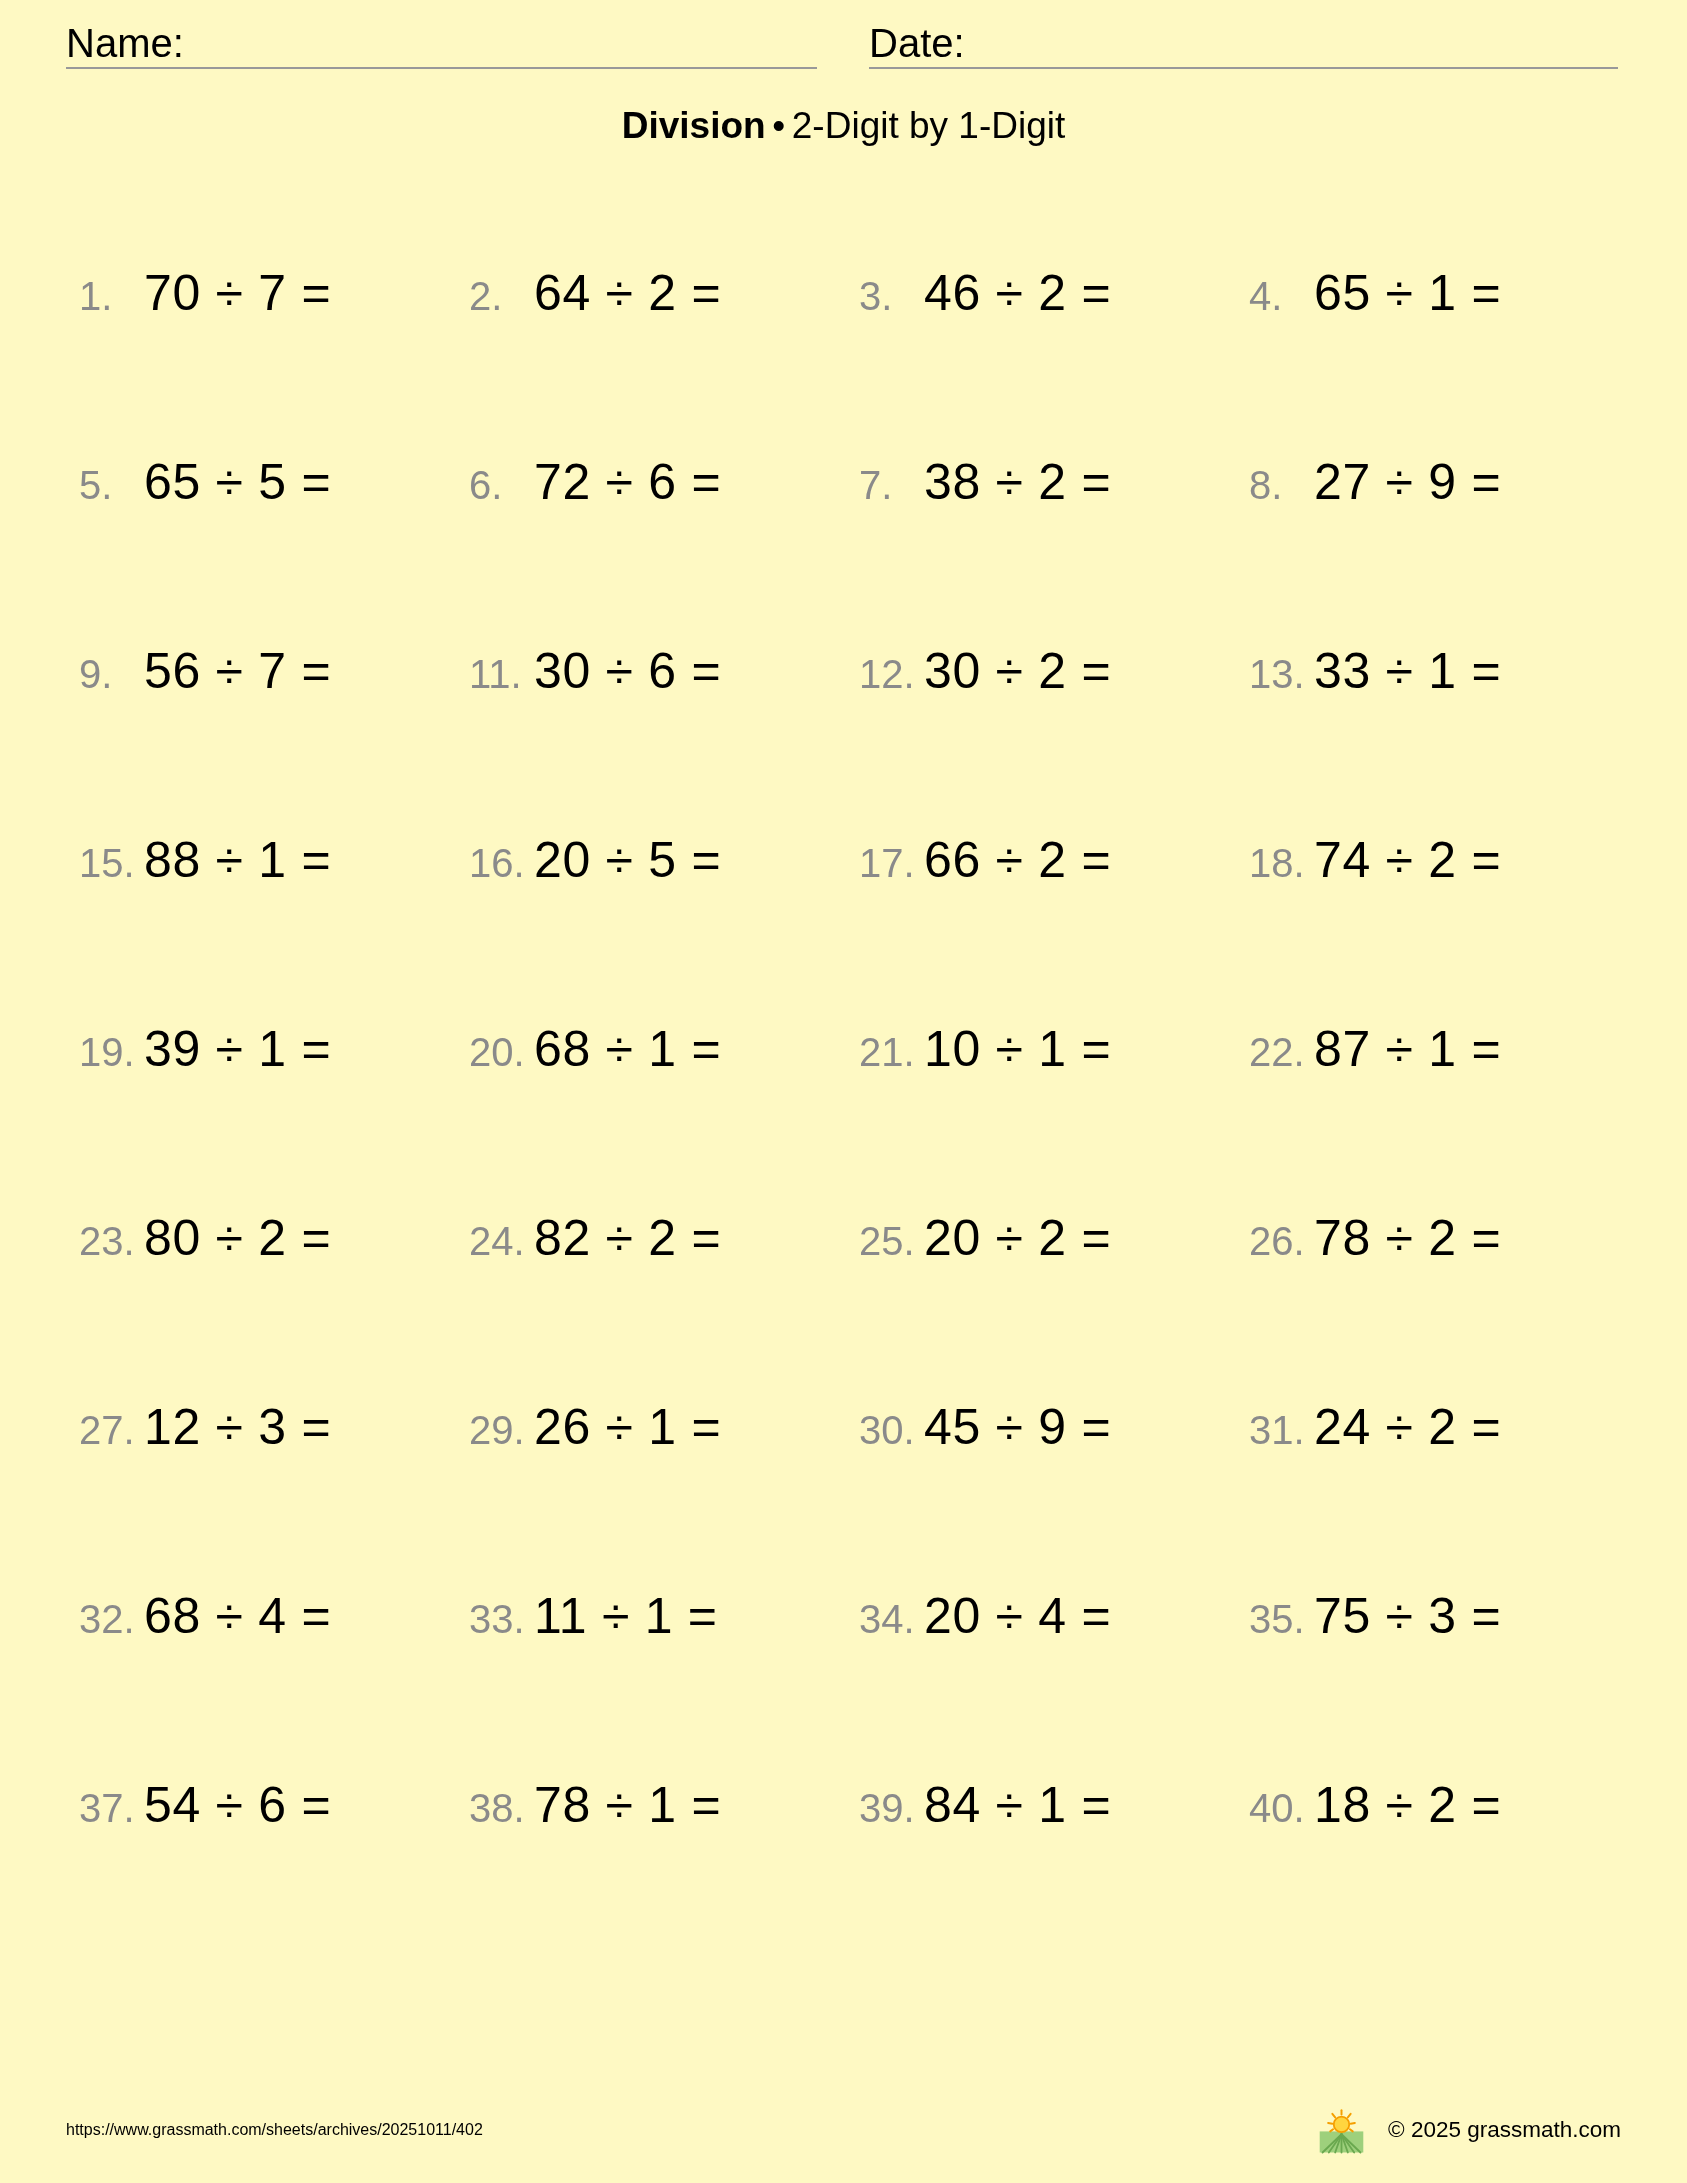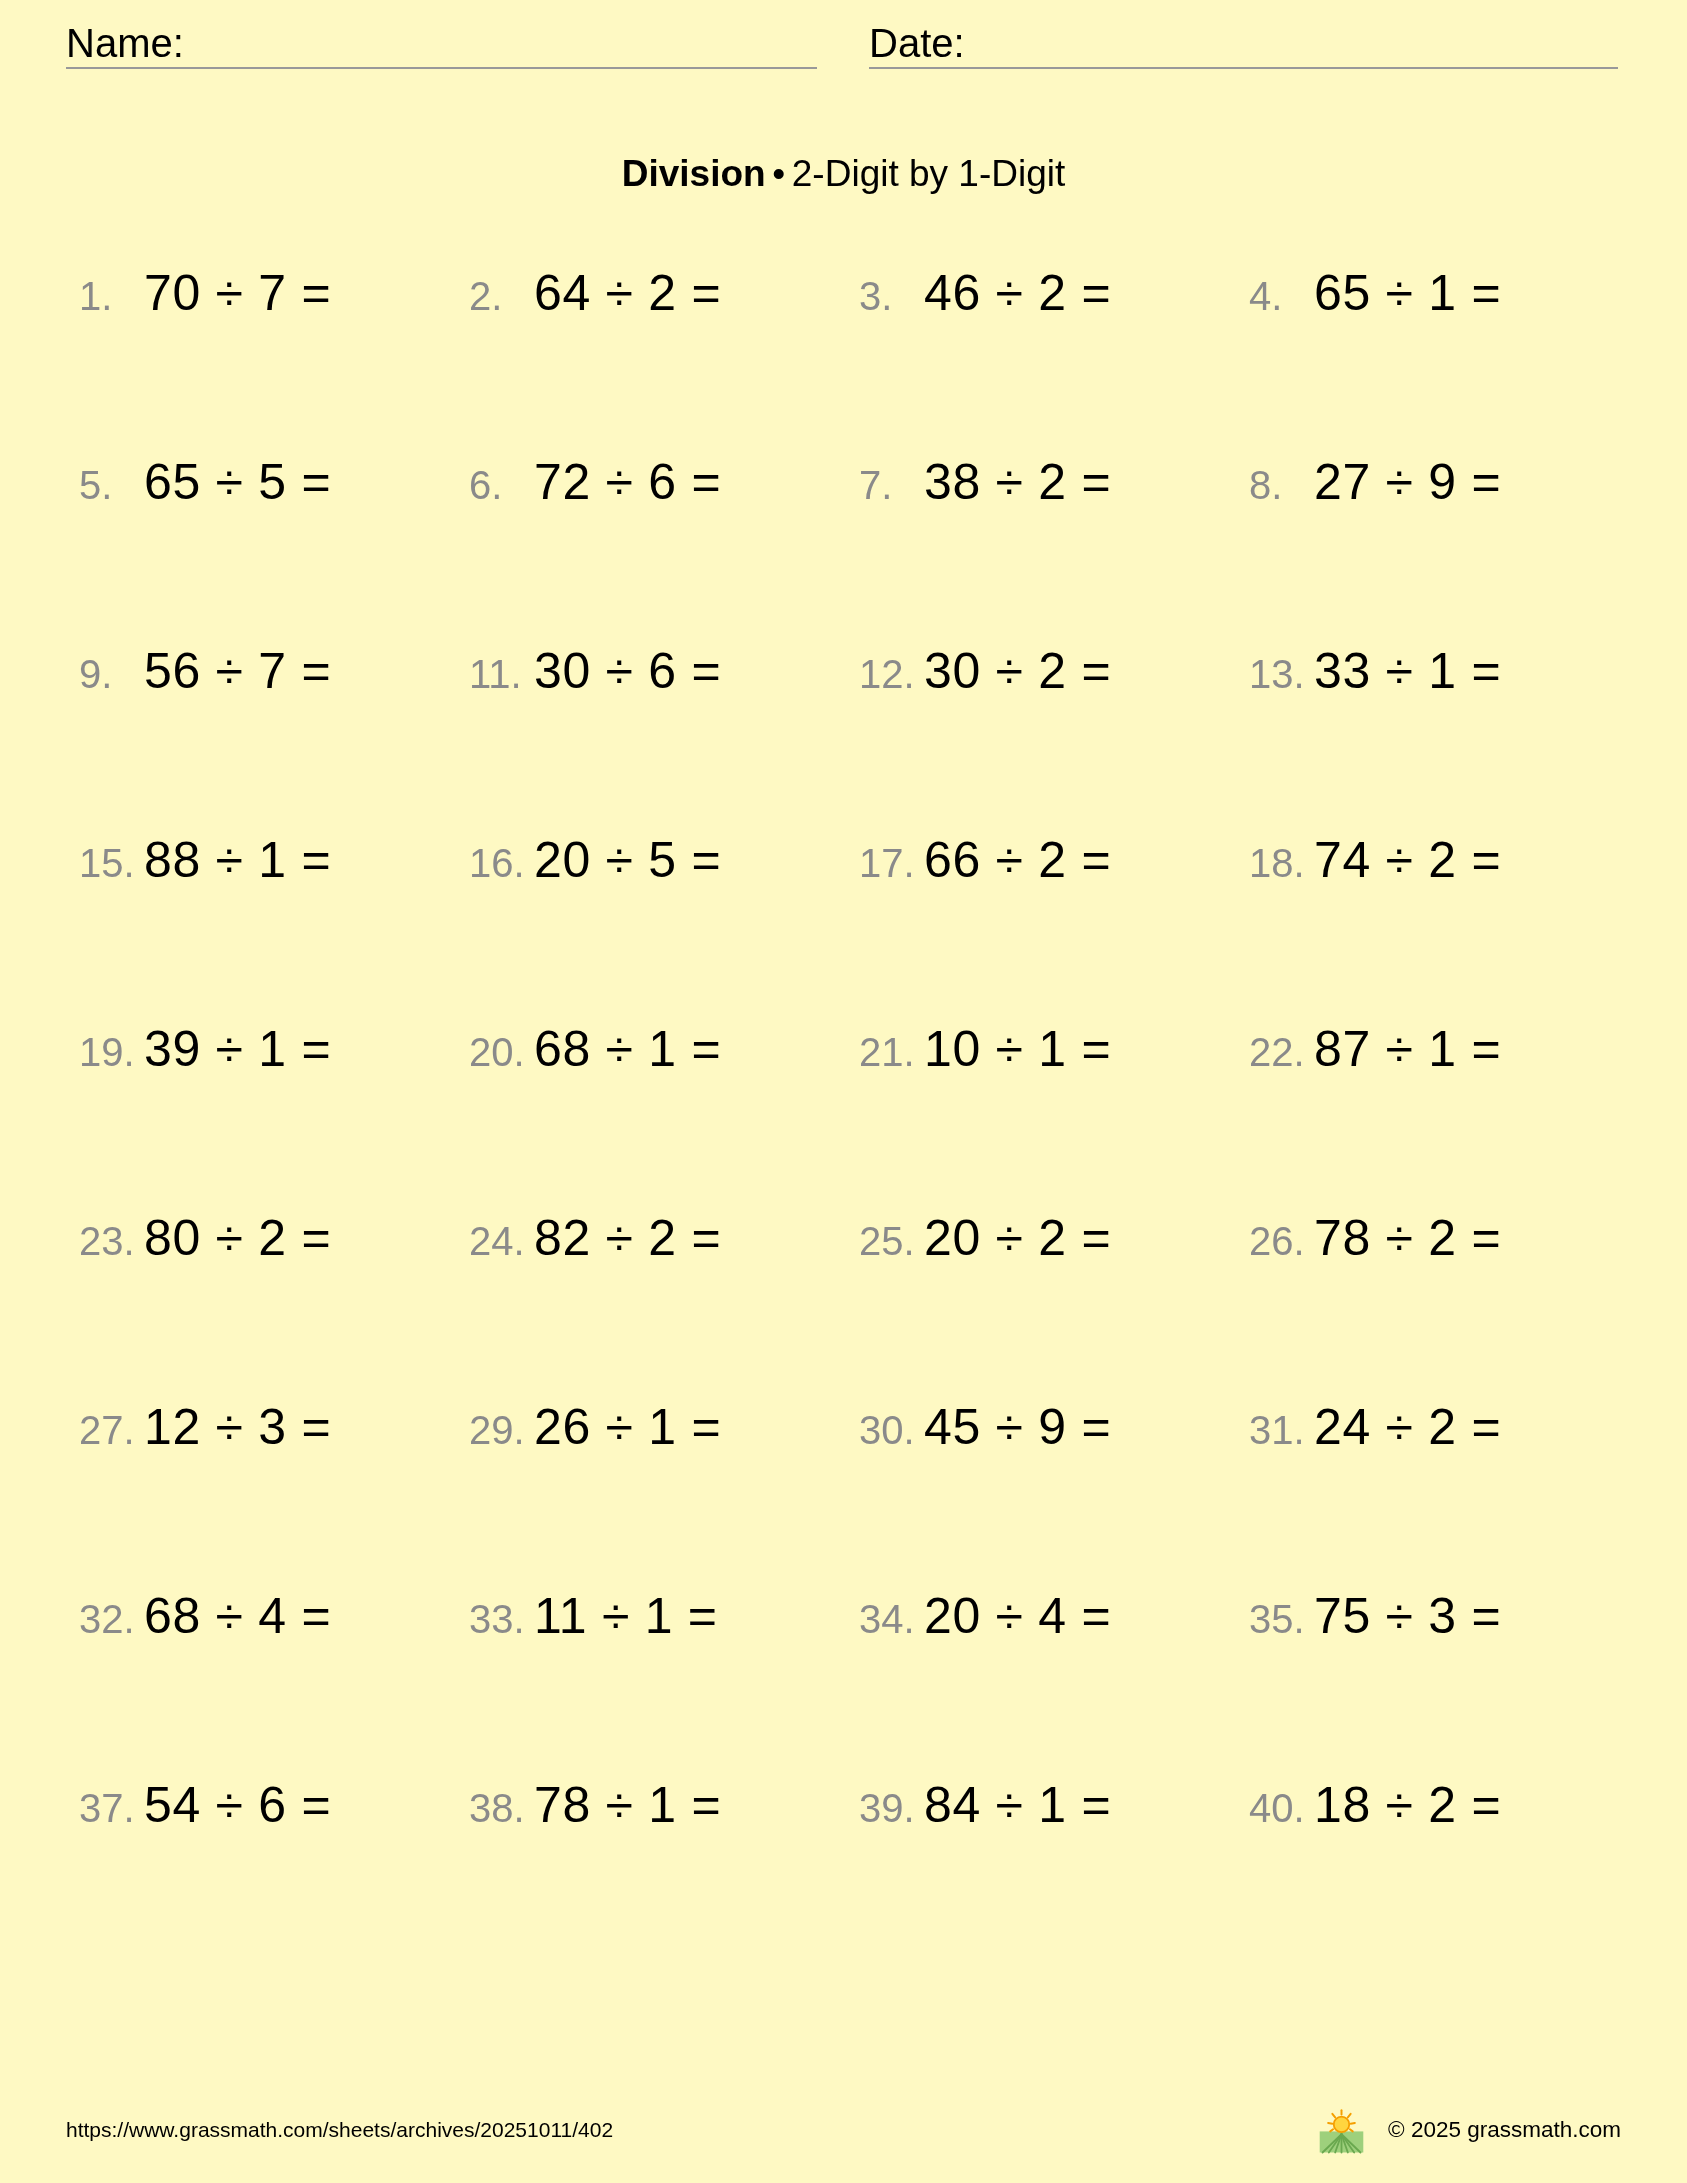--- a/index.html
+++ b/index.html
@@ -11,21 +11,21 @@
     color:#000;
     overflow:hidden;
   }
   
   .field-block{position:absolute;top:22.5px;height:44px;border-bottom:2.6px solid #999999;}
   .field-block .field-label{font-size:40px;line-height:41px;color:#000;}
   .name-block{left:66px;width:751px;}
   .date-block{left:869px;width:749px;}
   .sheet-title{
     position:absolute;top:106px;left:0;width:1687px;
-    text-align:center;font-size:37px;line-height:40px;color:#000;margin-top:48px;
+    text-align:center;font-size:37px;line-height:40px;color:#000;
   }
   .sheet-title .t-bold{font-weight:bold;}
   .sheet-title .t-sep{padding:0 6.6px;}
   
   .problems-grid{
     position:absolute;top:198px;left:79px;
     display:grid;
     grid-template-columns:repeat(4,390px);
     grid-auto-rows:189px;
   }
@@ -36,21 +36,21 @@
   }
   .expr{
     font-size:50px;line-height:1;color:#000;white-space:pre;
     letter-spacing:0.7px;
   }
   
   .footer{
     position:absolute;left:66px;right:66px;top:2097px;height:66px;
     display:flex;align-items:center;justify-content:space-between;
   }
-  .footer-url{font-size:21px;color:#000;}
+  .footer-url{font-size:16px;color:#000;}
   .footer-right{display:flex;align-items:center;gap:24px;}
   .footer-copy{font-size:22.5px;color:#000;}
   .logo{width:45px;height:48px;display:block;}
 </style>
 </head>
 <body>
 
 <div class="page">
 
   <div class="field-block name-block">

